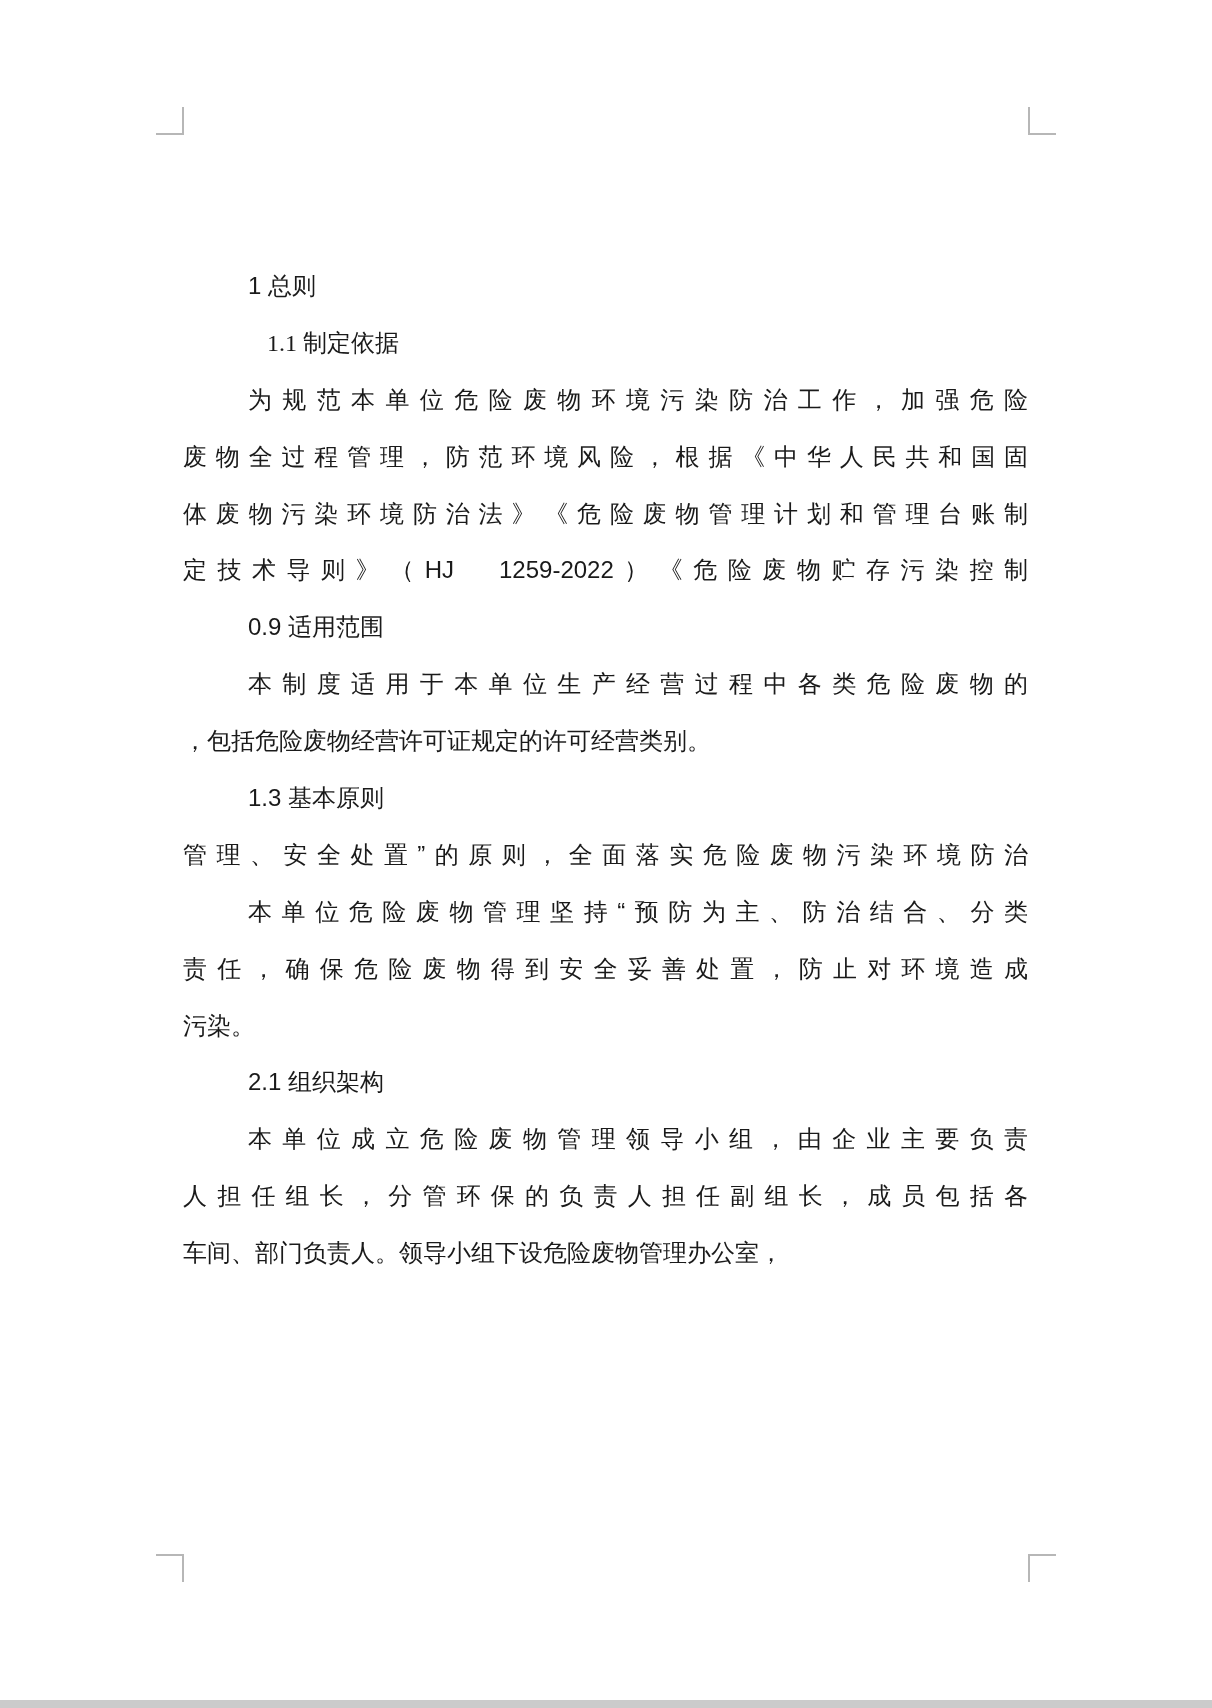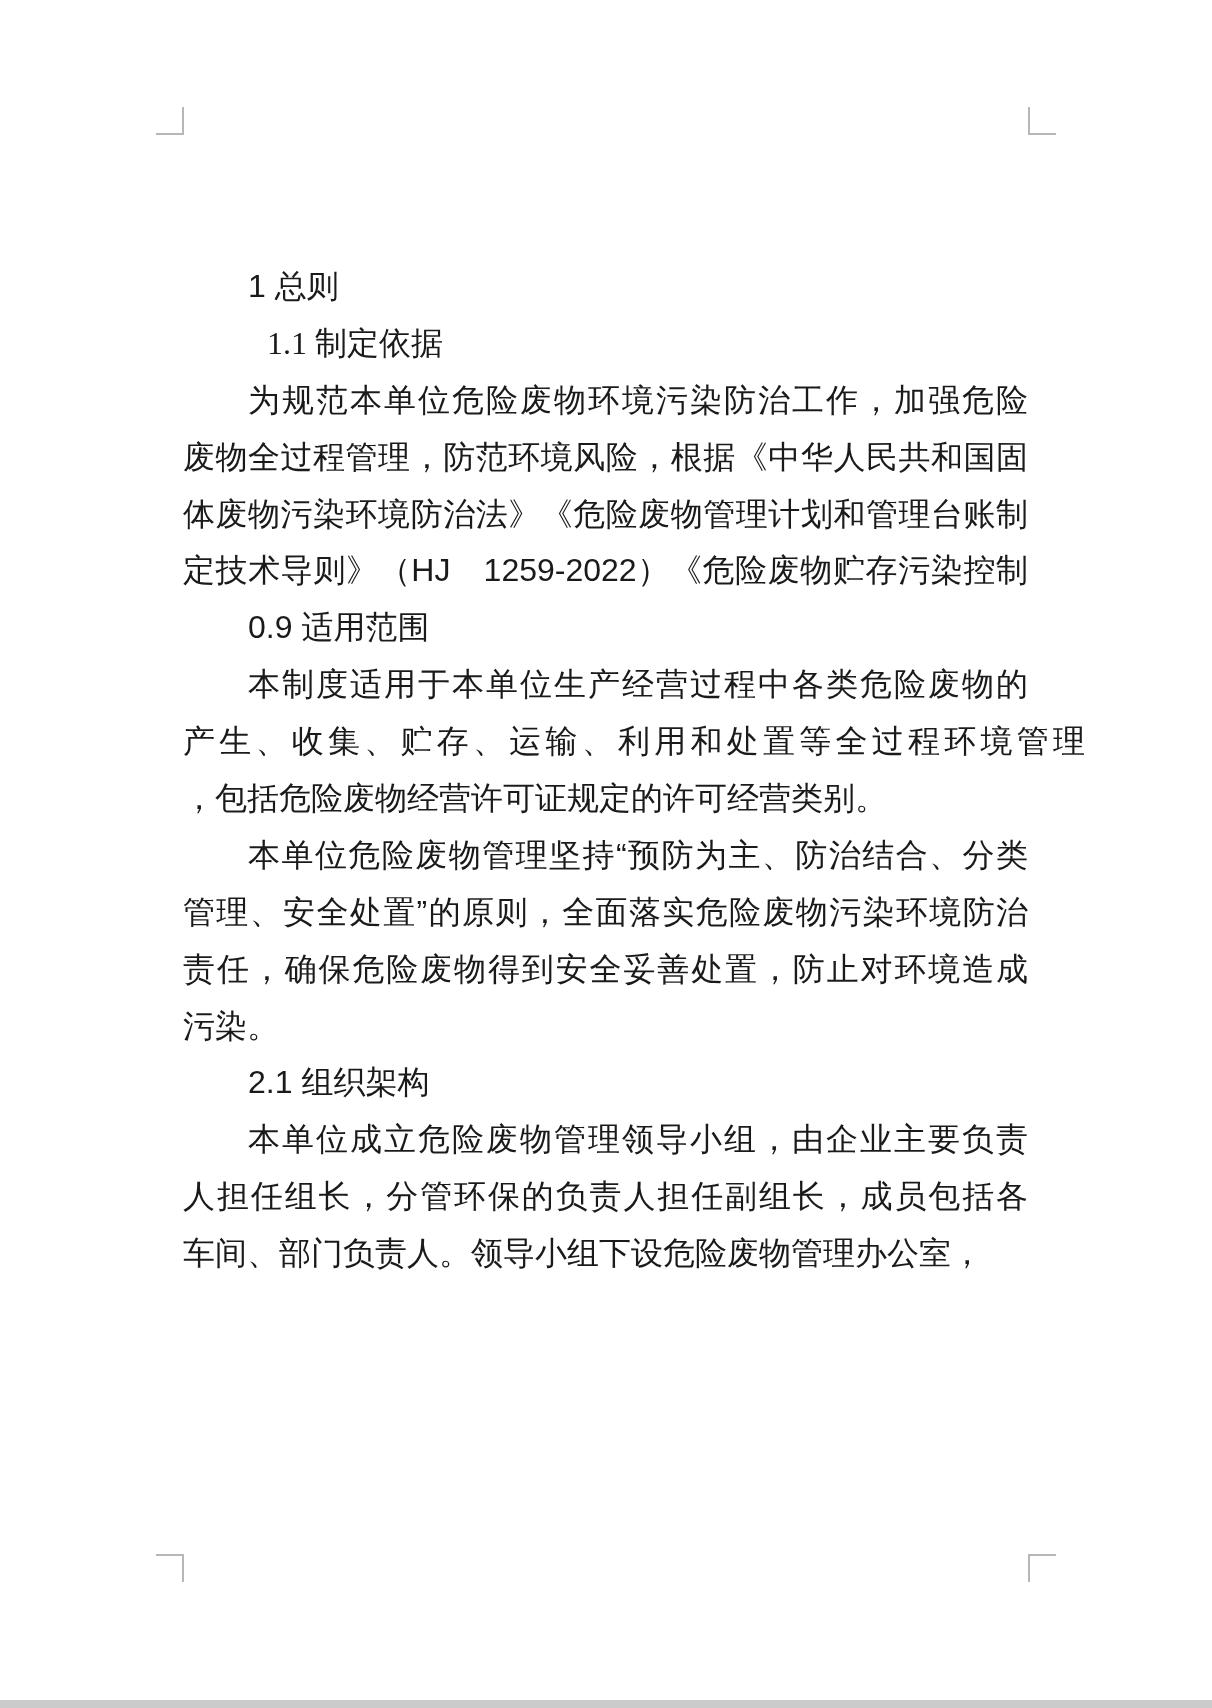--- a/index.html
+++ b/index.html
@@ -8,21 +8,21 @@
     background:#ffffff;
     position:relative;
     overflow:hidden;
     font-family:"Liberation Sans","DejaVu Sans",sans-serif;
   }
   
   .text-area{
     position:absolute;
     left:183px;top:258px;width:845px;
     color:#1a1a1a;
-    font-size:32px;
+    font-size:24px;
     font-weight:400;
   }
   .l{
     line-height:56.9px;
     height:56.9px;
     white-space:nowrap;
     text-align:left;
   }
   .l.j{
     white-space:normal;
@@ -61,24 +61,24 @@
 
 <div class="text-area">
   <div class="l ind">1 总则</div>
   <div class="l ind2">1.1 制定依据</div>
   <div class="l ind j">为规范本单位危险废物环境污染防治工作，加强危险</div>
   <div class="l j">废物全过程管理，防范环境风险，根据《中华人民共和国固</div>
   <div class="l j">体废物污染环境防治法》《危险废物管理计划和管理台账制</div>
   <div class="l j">定技术导则》（HJ　1259-2022）《危险废物贮存污染控制</div>
   <div class="l ind">0.9 适用范围</div>
   <div class="l ind j">本制度适用于本单位生产经营过程中各类危险废物的</div>
-  <div class="l j wide">产生、收集、贮存、运输、利用和处置等全过程环境管理</div>
   <div class="l">，包括危险废物经营许可证规定的许可经营类别。</div>
+  <div class="l ind">1.3 基本原则</div>
+  <div class="l j">管理、安全处置”的原则，全面落实危险废物污染环境防治</div>
   <div class="l ind j">本单位危险废物管理坚持“预防为主、防治结合、分类</div>
-  <div class="l j">管理、安全处置”的原则，全面落实危险废物污染环境防治</div>
   <div class="l j">责任，确保危险废物得到安全妥善处置，防止对环境造成</div>
   <div class="l">污染。</div>
   <div class="l ind">2.1 组织架构</div>
   <div class="l ind j">本单位成立危险废物管理领导小组，由企业主要负责</div>
   <div class="l j">人担任组长，分管环保的负责人担任副组长，成员包括各</div>
   <div class="l">车间、部门负责人。领导小组下设危险废物管理办公室，</div>
 </div>
 
 <div class="page-edge"></div>
 

